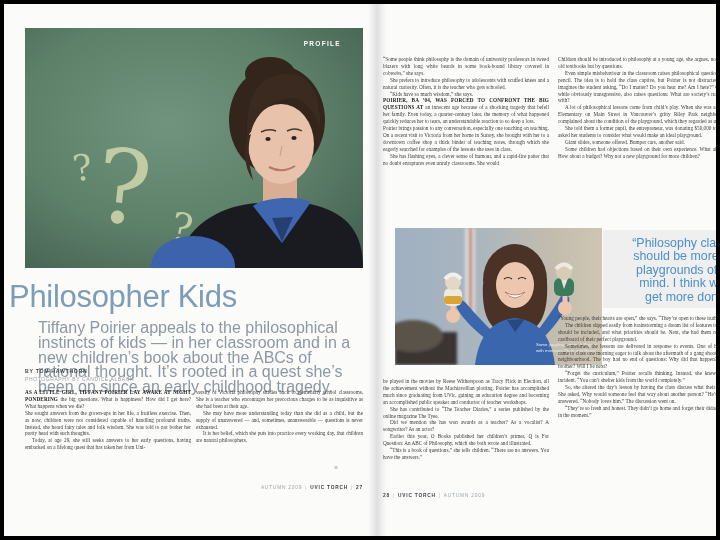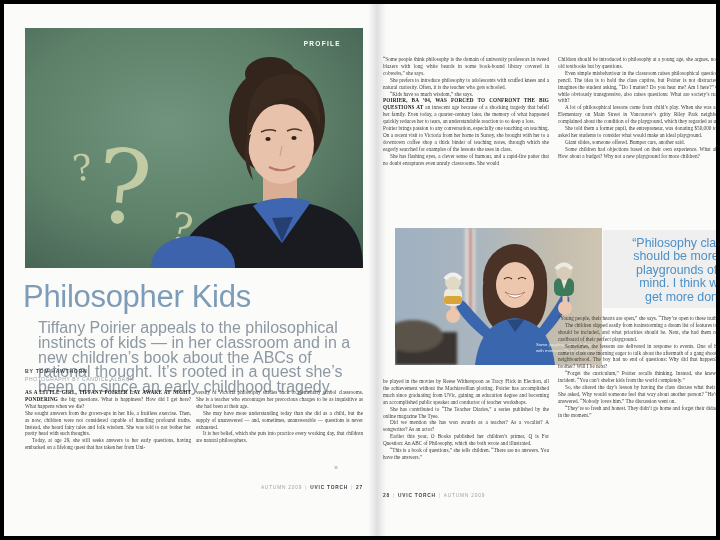--- a/index.html
+++ b/index.html
@@ -5,21 +5,21 @@
   html,body{margin:0;padding:0;}
   body{width:720px;height:540px;background:#000;position:relative;font-family:"Liberation Serif",serif;overflow:hidden;}
   .spread{position:absolute;left:4px;top:4px;width:712px;height:532px;background:#fbfbfa;overflow:hidden;}
   .gutter{position:absolute;left:364px;top:0;width:18px;height:532px;
     background:linear-gradient(90deg,rgba(0,0,0,0) 0%,rgba(90,95,100,0.18) 50%,rgba(0,0,0,0) 100%);}
   
   .photo1{position:absolute;left:21px;top:24px;width:338px;height:240px;overflow:hidden;}
   .photo1 svg{display:block;width:100%;height:100%;}
   .profile-label{position:absolute;right:22px;top:12px;color:#ffffff;font-family:"Liberation Sans",sans-serif;
     font-size:6.5px;font-weight:bold;letter-spacing:1.3px;}
-  .title{position:absolute;left:19px;top:275px;font-family:"Liberation Sans",sans-serif;font-weight:400;
+  .title{position:absolute;left:5px;top:275px;font-family:"Liberation Sans",sans-serif;font-weight:400;
     font-size:31px;color:#7d9cb8;letter-spacing:-0.3px;}
   .subtitle{position:absolute;left:34px;top:317px;width:330px;font-family:"Liberation Sans",sans-serif;
     font-size:16px;line-height:14.8px;color:#8d98a2;}
   .byline{position:absolute;left:21px;top:364px;font-family:"Liberation Sans",sans-serif;font-size:5.2px;
     font-weight:bold;color:#43474b;letter-spacing:0.7px;}
   .credit{position:absolute;left:21px;top:372px;font-family:"Liberation Sans",sans-serif;font-size:5px;
     color:#9aa0a6;letter-spacing:0.6px;}
   .bcol{position:absolute;font-size:5.2px;line-height:6.9px;color:#3b3b3b;text-align:justify;}
   .bcol p{margin:0;}
   .bcol p + p{text-indent:7px;}

